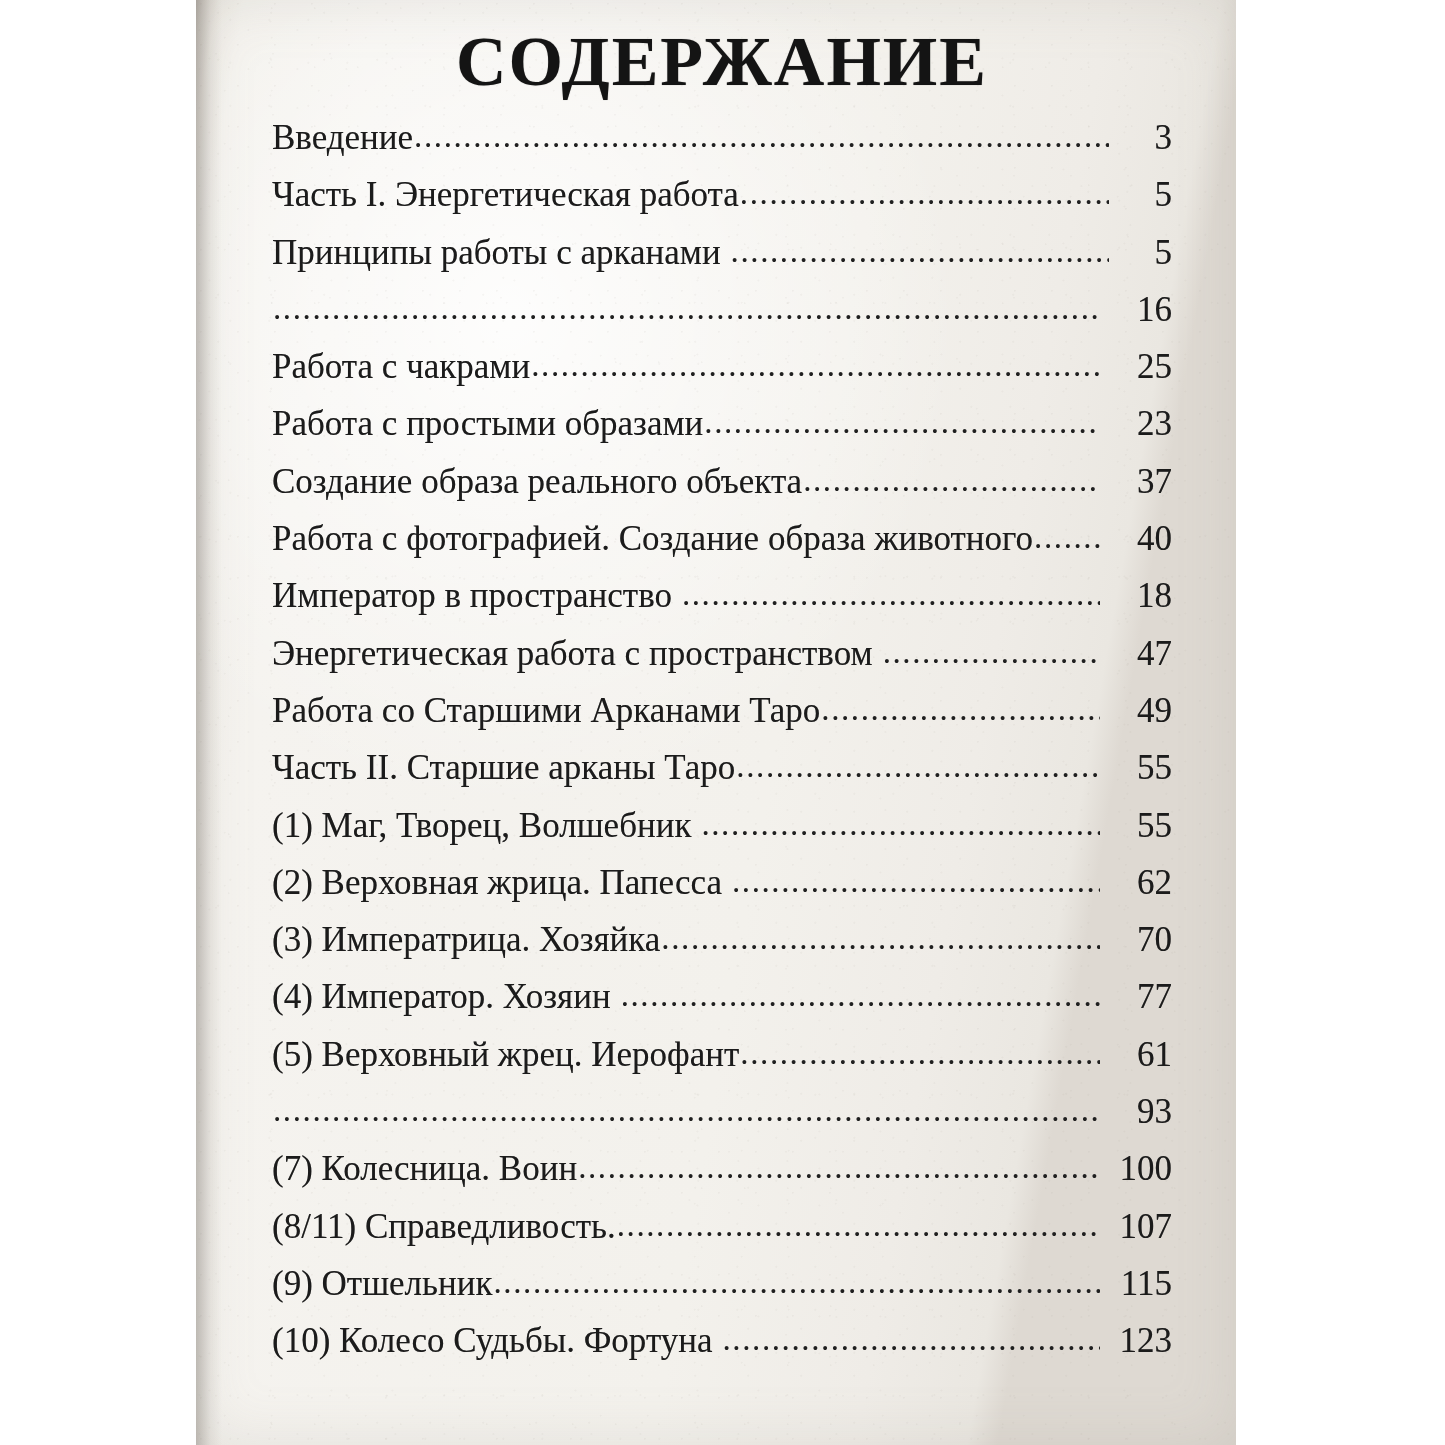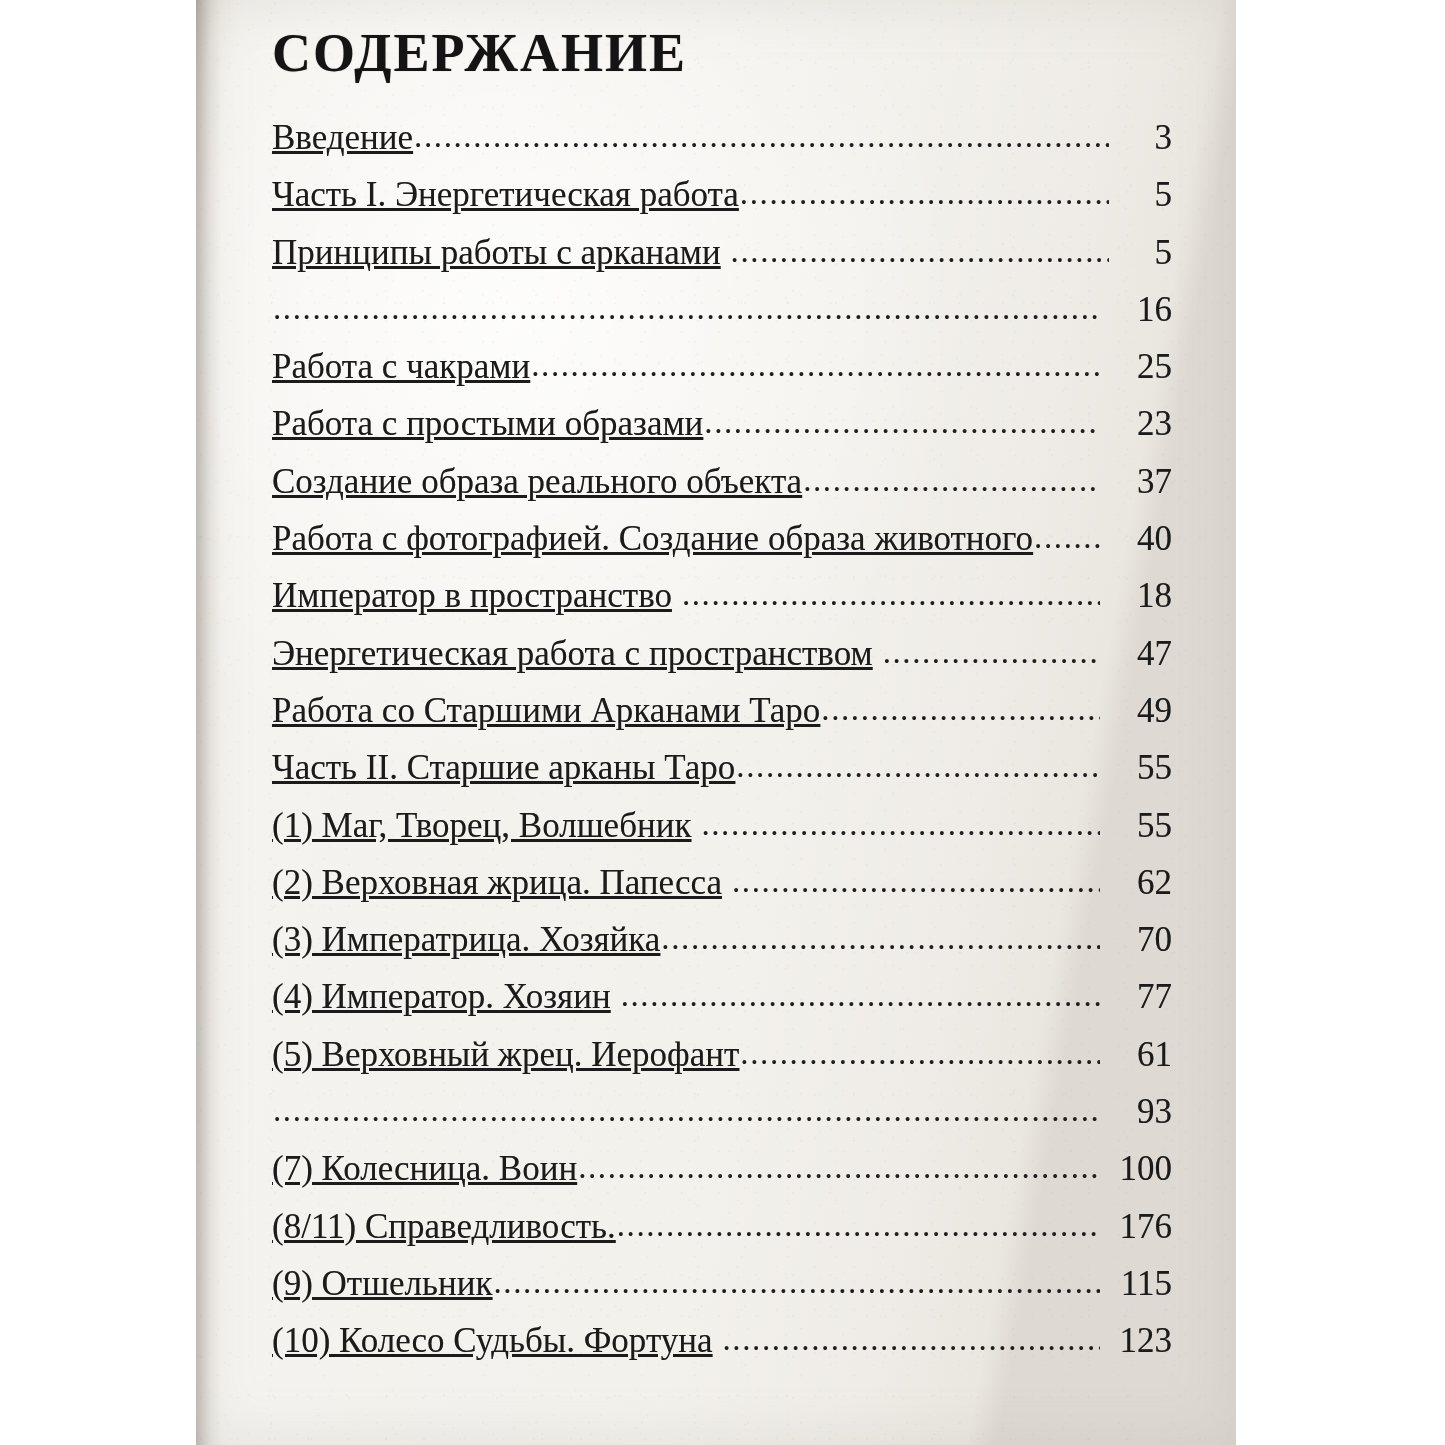--- a/index.html
+++ b/index.html
@@ -76,24 +76,24 @@
     width: 900px;    
     height: 100%;
   }
 
   
   .toc-title {
     position: absolute;
     top: 22px;
     left: 0;
     width: 100%;
-    text-align: left;
+    text-align: center;
     font-family: "Liberation Serif", "DejaVu Serif", serif;
     font-weight: bold;
-    font-size: 54px;
+    font-size: 70px;
     letter-spacing: 2px;
     color: #141414;
     text-shadow: 0 0 1px rgba(20,20,20,0.35);
   }
 
   
   .toc-list {
     position: absolute;
     top: 118px;
     left: 0;
@@ -105,21 +105,20 @@
     align-items: baseline;
     height: 57.3px;
     font-size: 35px;
     color: #1b1b1b;
     white-space: nowrap;
   }
 
   .entry-label {
     flex: 0 0 auto;
     text-shadow: 0 0 0.6px rgba(25,25,25,0.4);
-    text-decoration: underline;
   }
 
   .entry-dots {
     flex: 1 1 auto;
     overflow: hidden;
     margin: 0 1px;
     position: relative;
     top: -2px;
     letter-spacing: 1.6px;
     color: #1f1f1f;
@@ -240,21 +239,21 @@
             <span class="entry-page">93</span>
           </div>
           <div class="toc-entry gap-end">
             <span class="entry-label">(7) Колесница. Воин</span>
             <span class="entry-dots">.......................................................................................................................</span>
             <span class="entry-page">100</span>
           </div>
           <div class="toc-entry gap-end">
             <span class="entry-label">(8/11) Справедливость.</span>
             <span class="entry-dots">.......................................................................................................................</span>
-            <span class="entry-page">176</span>
+            <span class="entry-page">107</span>
           </div>
           <div class="toc-entry gap-end">
             <span class="entry-label">(9) Отшельник</span>
             <span class="entry-dots">.......................................................................................................................</span>
             <span class="entry-page">115</span>
           </div>
           <div class="toc-entry gap gap-end">
             <span class="entry-label">(10) Колесо Судьбы. Фортуна</span>
             <span class="entry-dots">.......................................................................................................................</span>
             <span class="entry-page">123</span>

